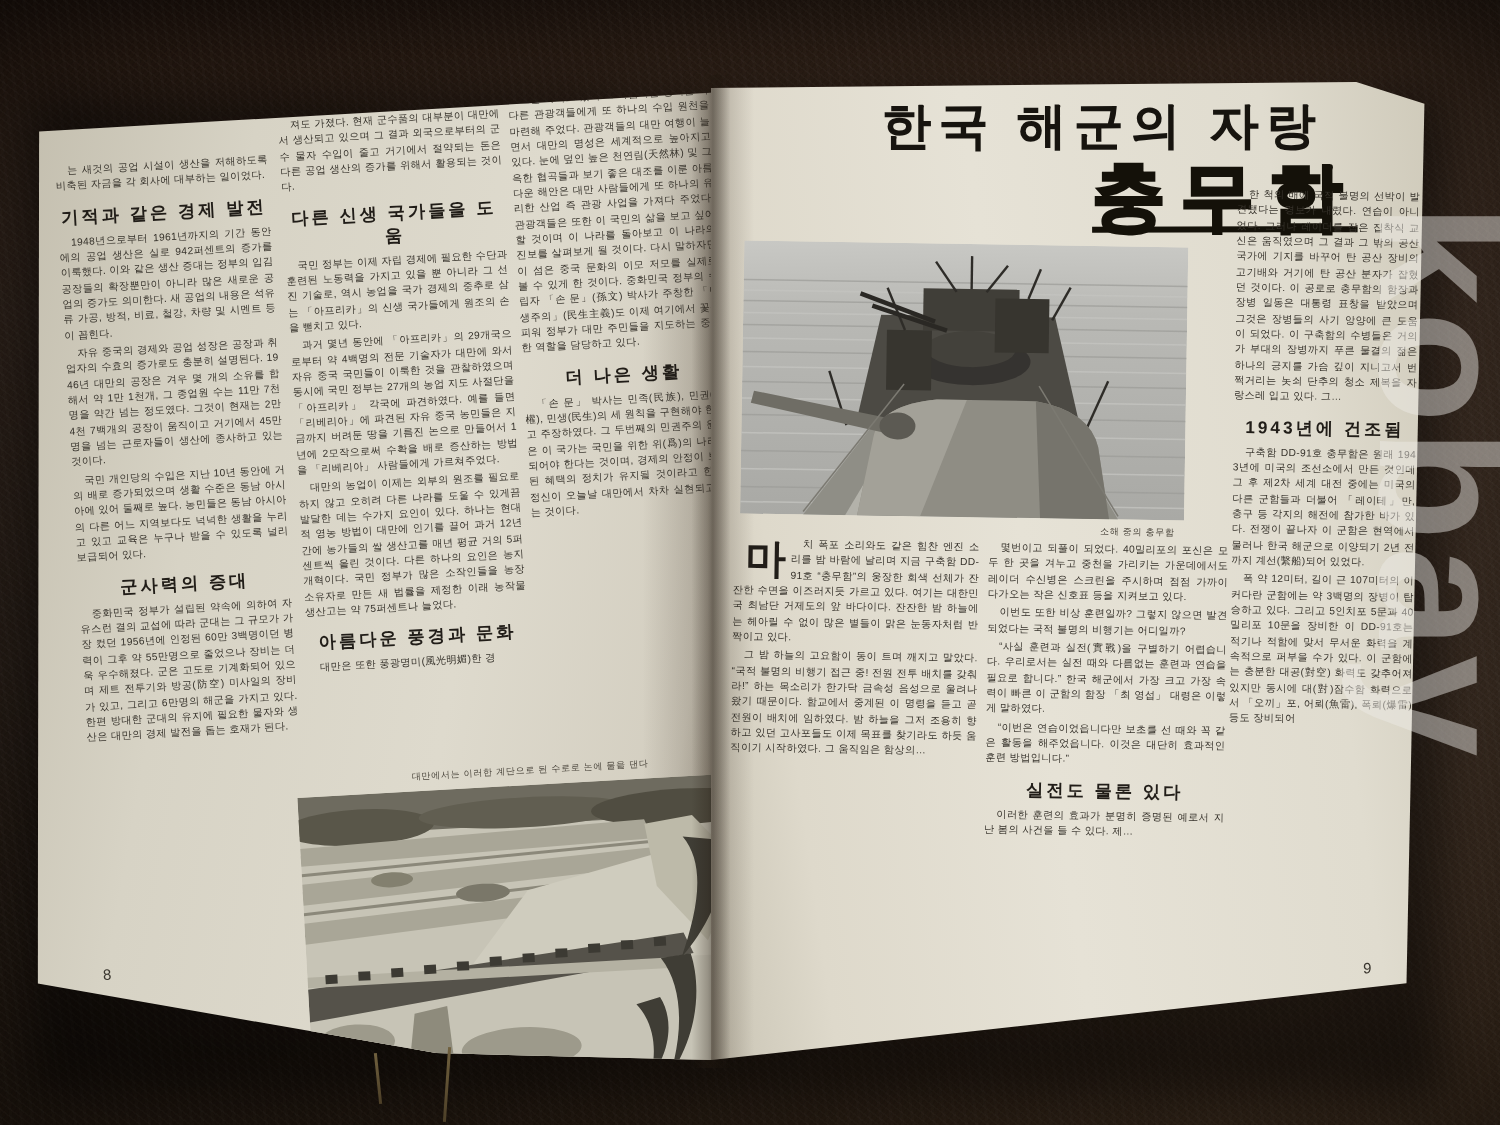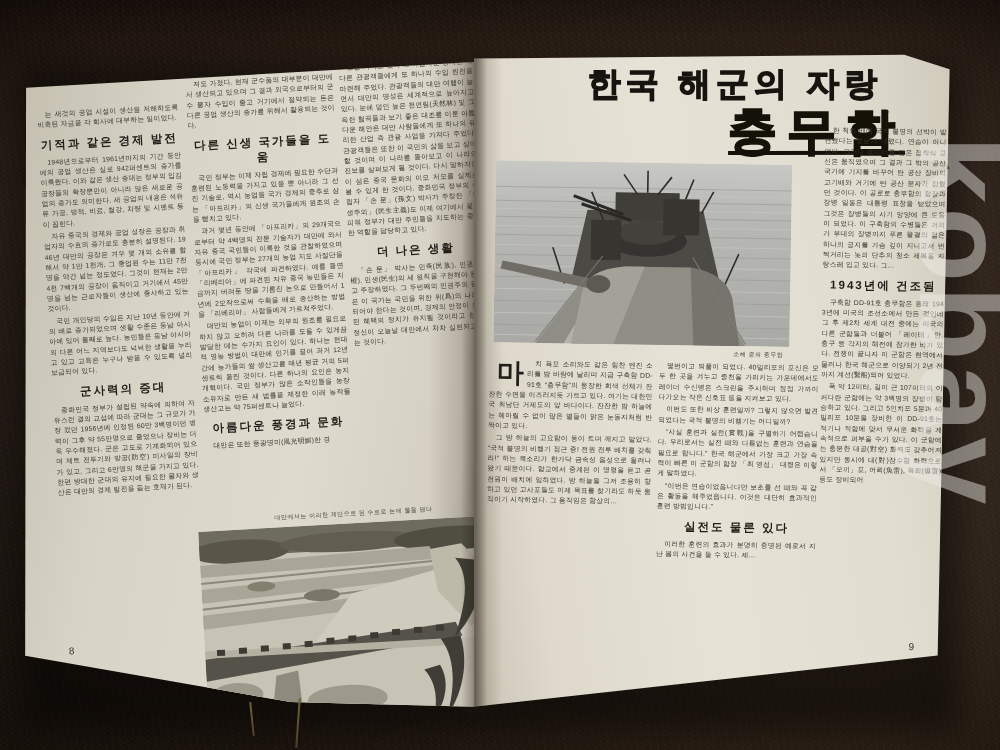--- a/index.html
+++ b/index.html
@@ -40,21 +40,21 @@
   .col{position:absolute;overflow:hidden;}
   .col p{margin:0 0 2px 0;font-size:6.8px;line-height:1.52;text-align:justify;
     color:#36322b;text-indent:8px;letter-spacing:.25px;word-break:break-all;}
   .col h3{margin:7px 0 5px 0;font-size:11.5px;letter-spacing:2px;text-align:center;
     color:#211d18;font-weight:bold;}
   .dropcap{float:left;font-size:27px;line-height:.9;font-weight:bold;color:#211d18;margin:2px 3px 0 0;}
   .caption{position:absolute;font-size:6px;color:#4a453c;letter-spacing:.5px;}
   .pagenum{position:absolute;font-size:10px;color:#39352e;}
   
   .title-block{position:absolute;left:66px;top:10px;width:392px;transform:rotate(-1deg);}
-  .title-l1{font-size:33px;font-weight:700;letter-spacing:5px;color:#17140f;text-align:center;
+  .title-l1{font-size:33px;font-weight:400;letter-spacing:5px;color:#17140f;text-align:center;
     -webkit-text-stroke:1.3px #17140f;}
   .title-l2{font-size:49px;font-weight:900;letter-spacing:10px;color:#141109;text-align:right;
     padding-right:26px;margin-top:-8px;text-decoration:underline;-webkit-text-stroke:2px #141109;}
   
   .photo{position:absolute;}
   .photo svg{display:block;}
   
   .watermark{position:absolute;left:962px;top:322px;z-index:6;pointer-events:none;
     transform:translate(-50%,-50%) rotate(90deg);font-size:122px;font-weight:bold;
     letter-spacing:4px;color:rgba(238,236,230,0.46);}

